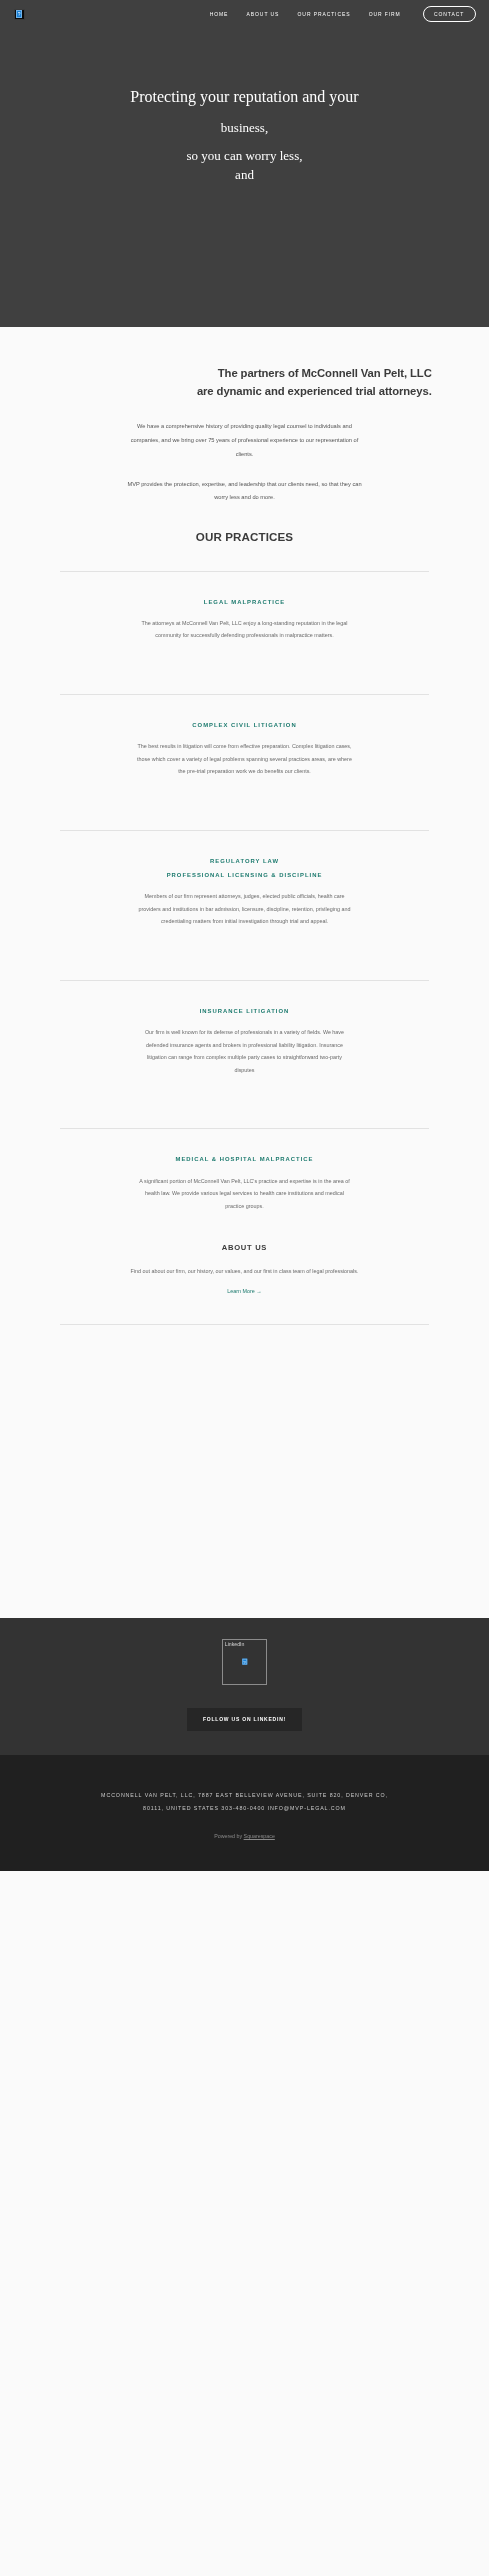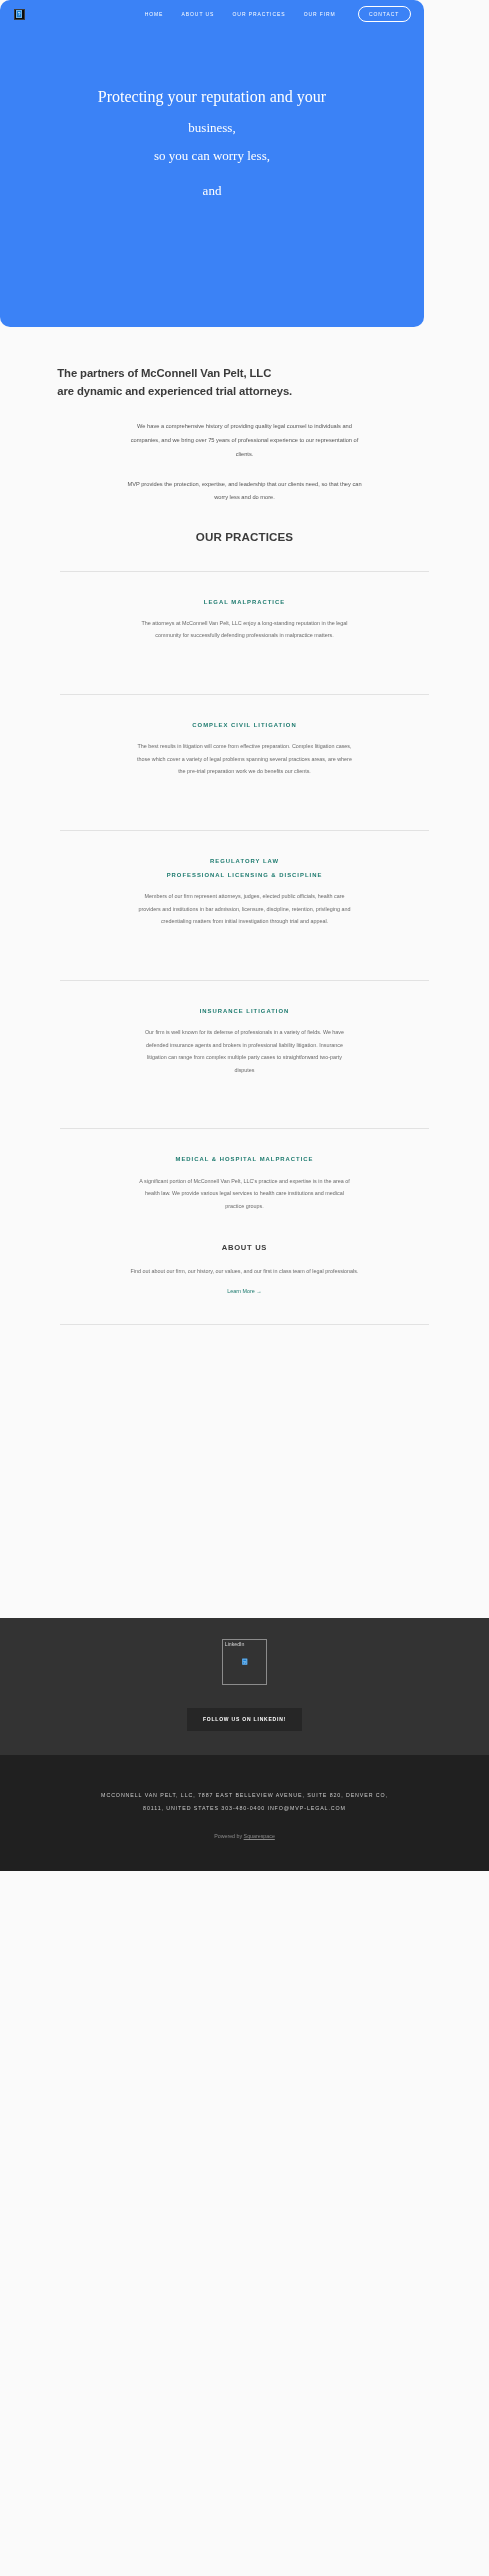--- a/index.html
+++ b/index.html
@@ -7,25 +7,24 @@
   html, body {
     width: 489px;
     background: #fafafa;
     font-family: "Liberation Sans", sans-serif;
     -webkit-font-smoothing: antialiased;
   }
   body { width: 489px; overflow-x: hidden; }
 
   
   .hero {
-    background: #3b82f6;
+    background: #404040;
     height: 327px;
     position: relative;
-    width: 424px;
-    border-radius: 10px;
+    width: 489px;
   }
   .navbar {
     height: 28px;
     display: flex;
     align-items: center;
     padding: 0 13.5px;
   }
   .brand-logo {
     width: 11px; height: 11px;
     border: 0.6px solid #3b3b3b;
@@ -83,40 +82,39 @@
     font-size: 16px;
     line-height: 1.42;
     font-weight: 400;
   }
   .hero-line-serif.small {
     font-size: 13px;
     margin-top: 10px;
   }
   .hero-line-serif.and {
     font-size: 13px;
-    margin-top: 16px;
   }
   .hero-domore {
     font-family: "Liberation Sans", sans-serif;
     color: #ffffff;
     font-size: 22px;
     font-weight: bold;
     letter-spacing: 0.3px;
     margin-top: 13.5px;
   }
 
   
   .main {
     background: #fafafa;
     padding: 37px 0 0 0;
   }
   .wrap { width: 489px; padding: 0 39px; margin: 0 auto; }
 
   .intro-head {
-    text-align: left;
+    text-align: right;
     color: #3b3b3b;
     font-size: 11.3px;
     font-weight: bold;
     line-height: 1.62;
     letter-spacing: -0.1px;
     padding: 0 18.3px;
   }
   .intro-para {
     text-align: center;
     color: #555555;

